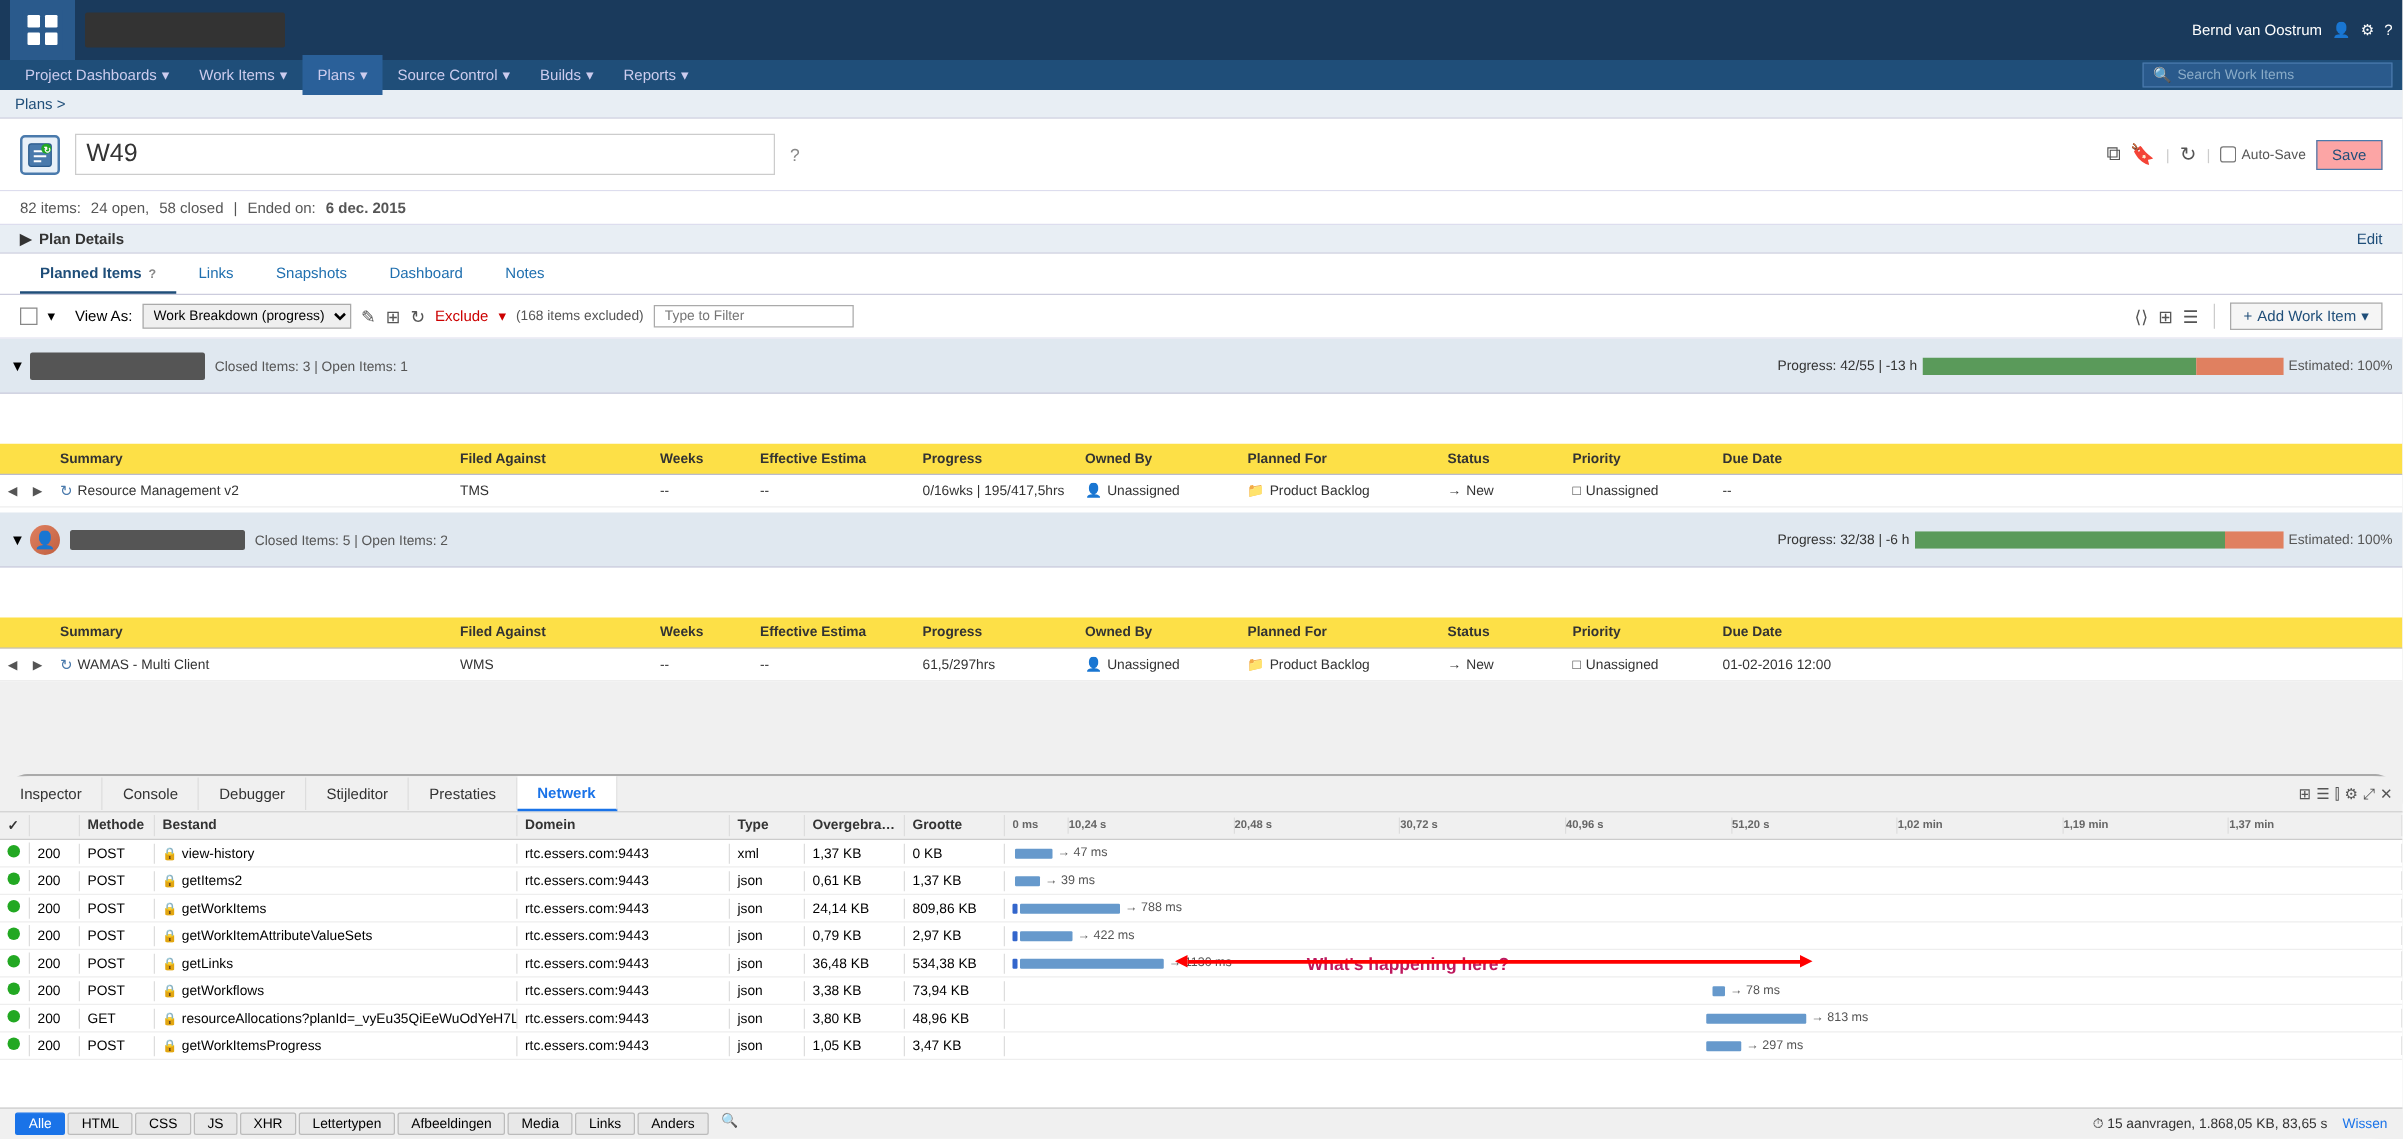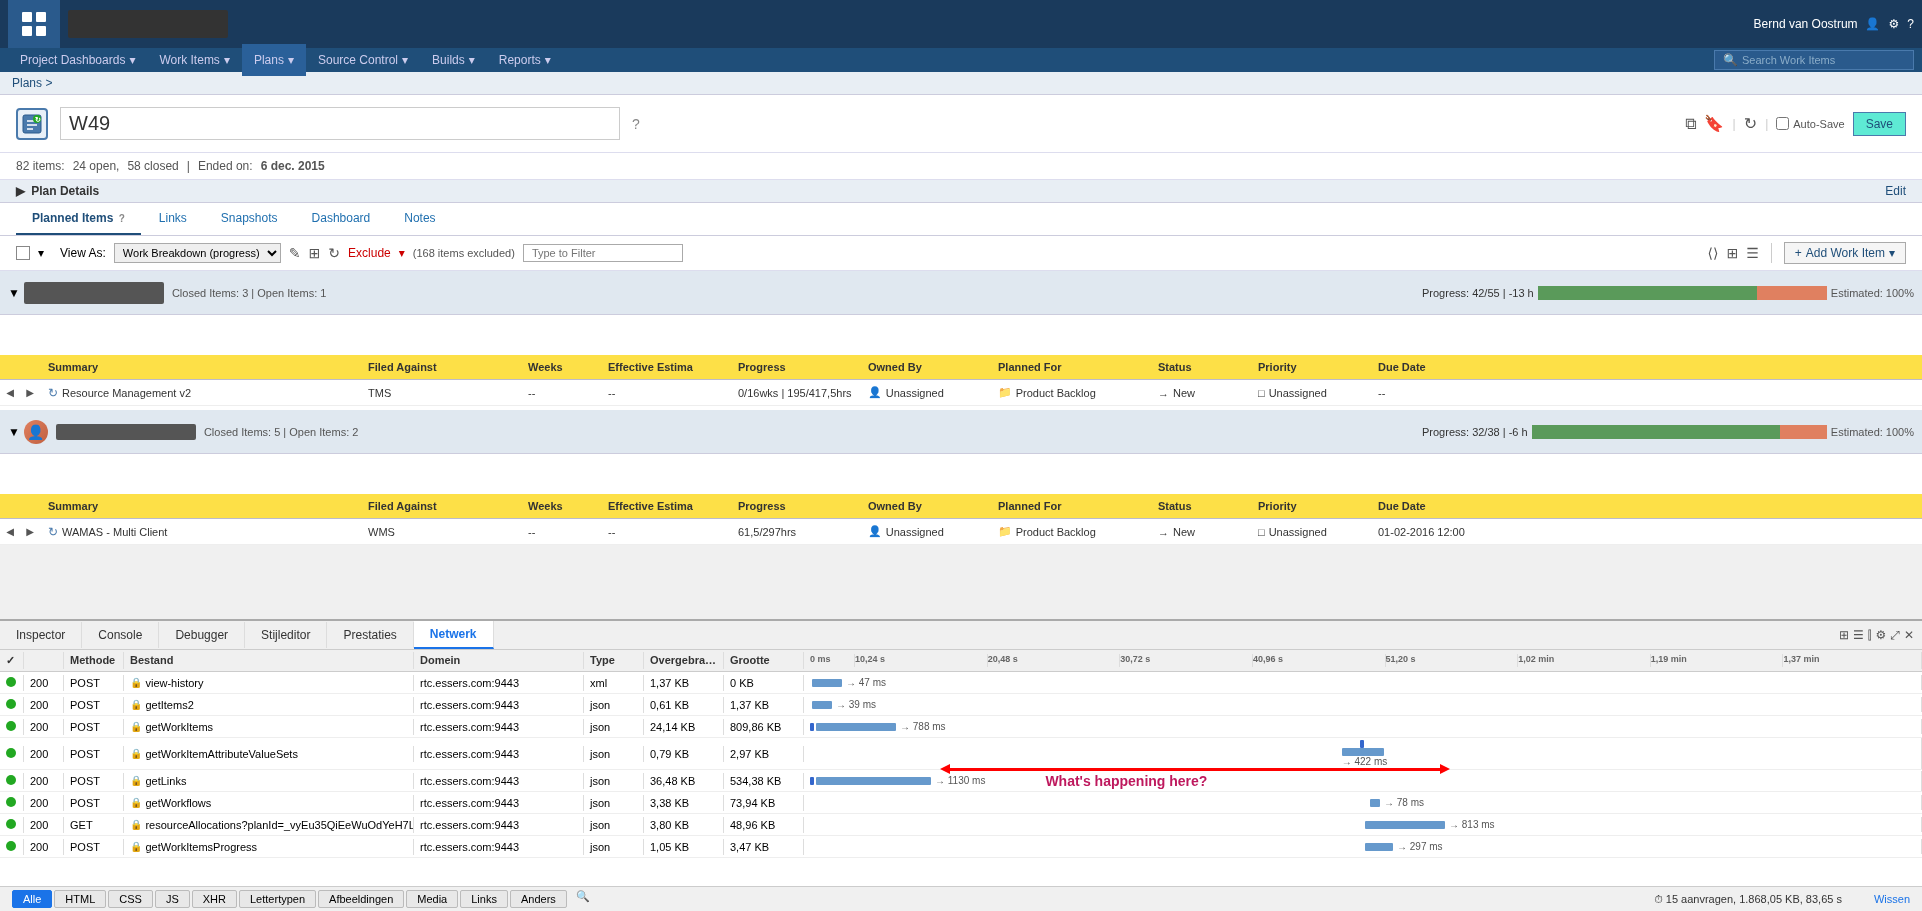--- a/index.html
+++ b/index.html
@@ -30,21 +30,21 @@
     
     .breadcrumb { background: #e8eef4; padding: 4px 12px; font-size: 12px; color: #1f4e79; border-bottom: 1px solid #ccd; }
     .breadcrumb a { color: #1f4e79; text-decoration: none; }
 
     
     .plan-header { background: white; padding: 12px 16px; border-bottom: 1px solid #dde; display: flex; align-items: center; gap: 12px; }
     .plan-icon { width: 32px; height: 32px; background: #e8f0f8; border: 2px solid #4a7aac; border-radius: 4px; display: flex; align-items: center; justify-content: center; }
     .plan-title-input { font-size: 20px; color: #333; border: 1px solid #ccc; padding: 4px 8px; width: 560px; }
     .plan-actions { margin-left: auto; display: flex; align-items: center; gap: 8px; }
     .plan-actions .btn { padding: 4px 12px; border: 1px solid #aaa; background: #f5f5f5; cursor: pointer; font-size: 12px; }
-    .plan-actions .btn-save { background: #5eead4; border-color: #4a7aac; color: #1f4e79; }
+    .plan-actions .btn-save { background: #fca5a5; border-color: #4a7aac; color: #1f4e79; }
     .autosave-label { font-size: 11px; color: #555; display: flex; align-items: center; gap: 4px; }
 
     
     .plan-meta { background: white; padding: 6px 16px; border-bottom: 1px solid #dde; font-size: 12px; color: #444; display: flex; align-items: center; gap: 8px; }
     .plan-meta span { color: #555; }
 
     
     .plan-details-bar { background: #e8eef4; padding: 4px 16px; border-bottom: 1px solid #ccd; display: flex; align-items: center; justify-content: space-between; font-size: 12px; }
     .plan-details-bar .section-title { display: flex; align-items: center; gap: 6px; color: #333; font-weight: bold; cursor: pointer; }
     .edit-link { color: #1f4e79; cursor: pointer; font-size: 12px; }
@@ -397,21 +397,21 @@
       <span>New</span>
     </div>
     <div class="col col-priority" style="display:flex; align-items:center; gap:4px;">
       <span>□</span>
       <span>Unassigned</span>
     </div>
     <div class="col col-due">01-02-2016 12:00</div>
   </div>
 </div>
 
-<div class="devtools" style="position:fixed; bottom:0; left:0; right:0;">
+<div class="devtools" style="position:fixed; bottom:0; left:0; right:0;border-radius:24px;">
 
   <div class="devtools-tabs">
     <div class="dt-tab">
       <span>Inspector</span>
     </div>
     <div class="dt-tab">
       <span>Console</span>
     </div>
     <div class="dt-tab">
       <span>Debugger</span>
@@ -512,21 +512,21 @@
 
       <div class="net-row">
         <div class="net-col nc-check"><span class="status-dot"></span></div>
         <div class="net-col nc-status">200</div>
         <div class="net-col nc-method">POST</div>
         <div class="net-col nc-file" style="display:flex; align-items:center; gap:3px;"><span style="font-size:10px;">🔒</span>getWorkItemAttributeValueSets</div>
         <div class="net-col nc-domain">rtc.essers.com:9443</div>
         <div class="net-col nc-type">json</div>
         <div class="net-col nc-transferred">0,79 KB</div>
         <div class="net-col nc-size">2,97 KB</div>
-        <div class="net-col nc-timeline" style="display:flex; align-items:center; font-size:11px;flex-direction:column;">
+        <div class="net-col nc-timeline" style="display:flex; align-items:center; font-size:11px;">
           <div style="width:4px; height:8px; background:#3366cc; border-radius:1px; margin-right:2px;"></div>
           <div style="width:42px; height:8px; background:#6699cc; border-radius:1px;"></div>
           <span style="margin-left:4px; color:#555; font-size:10px;">→ 422 ms</span>
         </div>
       </div>
 
       <div class="net-row" style="position:relative;">
         <div class="net-col nc-check"><span class="status-dot"></span></div>
         <div class="net-col nc-status">200</div>
         <div class="net-col nc-method">POST</div>
@@ -603,18 +603,18 @@
       <button class="bottom-tab">CSS</button>
       <button class="bottom-tab">JS</button>
       <button class="bottom-tab">XHR</button>
       <button class="bottom-tab">Lettertypen</button>
       <button class="bottom-tab">Afbeeldingen</button>
       <button class="bottom-tab">Media</button>
       <button class="bottom-tab">Links</button>
       <button class="bottom-tab">Anders</button>
       <span style="cursor:pointer; margin-left:8px;">🔍</span>
     </div>
-    <div style="display:flex; align-items:center; gap:32px;">
+    <div style="display:flex; align-items:center; gap:12px;">
       <span>⏱ 15 aanvragen, 1.868,05 KB, 83,65 s</span>
       <span class="bottom-clear">Wissen</span>
     </div>
   </div>
 </div>
 
 </body></html>

